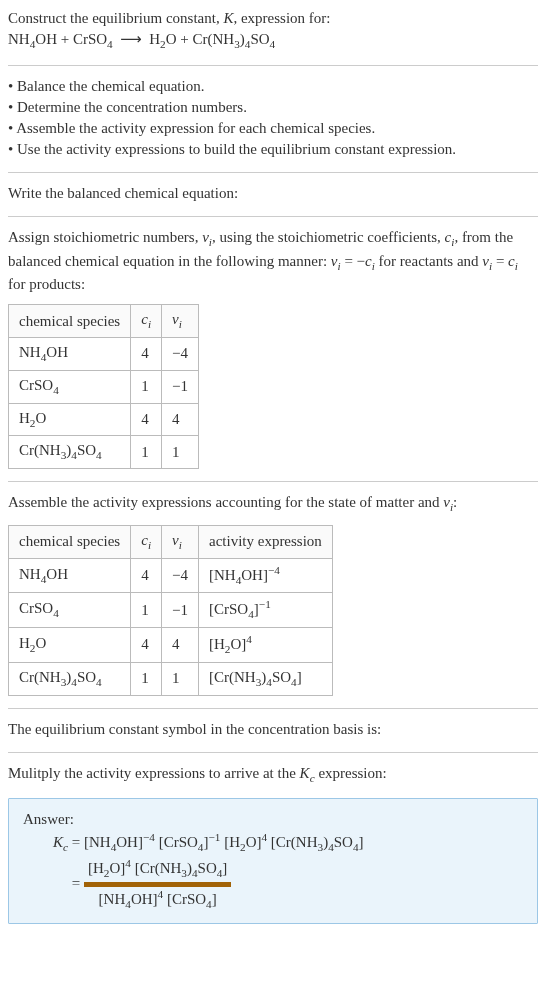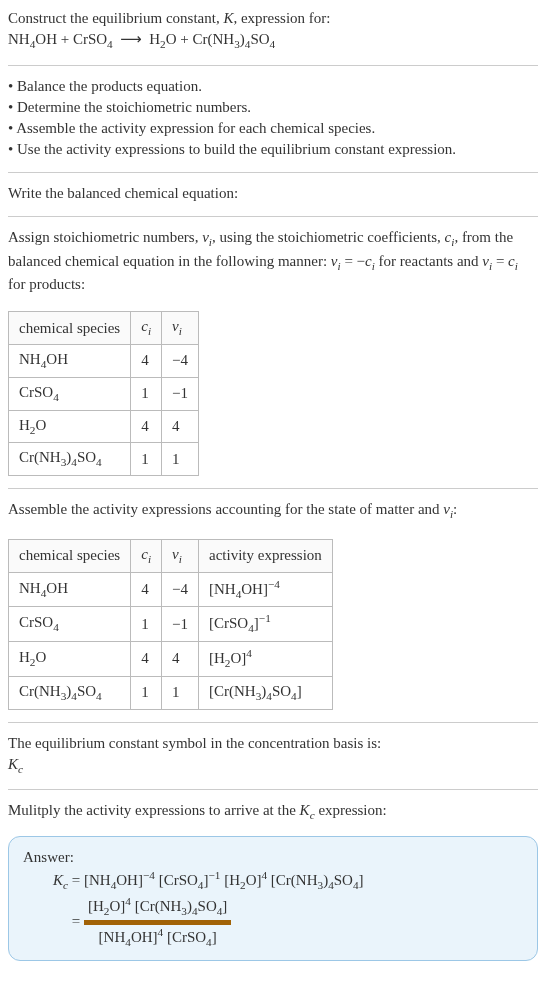--- a/index.html
+++ b/index.html
@@ -17,37 +17,37 @@
   .hr {
     border: none;
     border-top: 1px solid #ccc;
     margin: 10px 0;
   }
   .plan-item {
     margin-left: 0;
   }
   table {
     border-collapse: collapse;
-    margin-top: 16px;
+    margin-top: 9px;
   }
   td, th {
     border: 1px solid #bbb;
     padding: 4px 10px;
     font-weight: normal;
     text-align: left;
   }
   th {
     background: #fafafa;
   }
   .sub { vertical-align: sub; font-size: 0.75em; }
   .sup { vertical-align: super; font-size: 0.75em; }
   .answer-box {
     border: 1px solid #9cc7e6;
     background: #eaf4fb;
-    border-radius: 12px;
+    border-radius: 1px;
     padding: 10px 14px;
   }
   .ital { font-style: italic; }
   .frac {
     display: inline-block;
     vertical-align: middle;
     text-align: center;
   }
   .frac .num {
     display: block;
@@ -64,22 +64,22 @@
 <body>
 
 <div class="section">
   <span>Construct the equilibrium constant, <span class="ital">K</span>, expression for:</span><br>
   <span>NH<span class="sub">4</span>OH + CrSO<span class="sub">4</span> &nbsp;⟶&nbsp; H<span class="sub">2</span>O + Cr(NH<span class="sub">3</span>)<span class="sub">4</span>SO<span class="sub">4</span></span>
 </div>
 
 <hr class="hr">
 
 <div class="section">
-  <div class="plan-item">• Balance the products equation.</div>
-  <div class="plan-item">• Determine the stoichiometric numbers.</div>
+  <div class="plan-item">• Balance the chemical equation.</div>
+  <div class="plan-item">• Determine the concentration numbers.</div>
   <div class="plan-item">• Assemble the activity expression for each chemical species.</div>
   <div class="plan-item">• Use the activity expressions to build the equilibrium constant expression.</div>
 </div>
 
 <hr class="hr">
 
 <div class="section">
   <div>Write the balanced chemical equation:</div>
 </div>
 
@@ -155,21 +155,20 @@
       <td>[Cr(NH<span class="sub">3</span>)<span class="sub">4</span>SO<span class="sub">4</span>]</td>
     </tr>
   </tbody>
     </table>
 </div>
 
 <hr class="hr">
 
 <div class="section">
   <div>The equilibrium constant symbol in the concentration basis is:</div>
-  <div><span class="ital">K<span class="sub">c</span></span></div>
 </div>
 
 <hr class="hr">
 
 <div class="section">
   <span>Mulitply the activity expressions to arrive at the <span class="ital">K<span class="sub">c</span></span> expression:</span>
 </div>
 
 <div class="answer-box">
   <div>Answer:</div>

